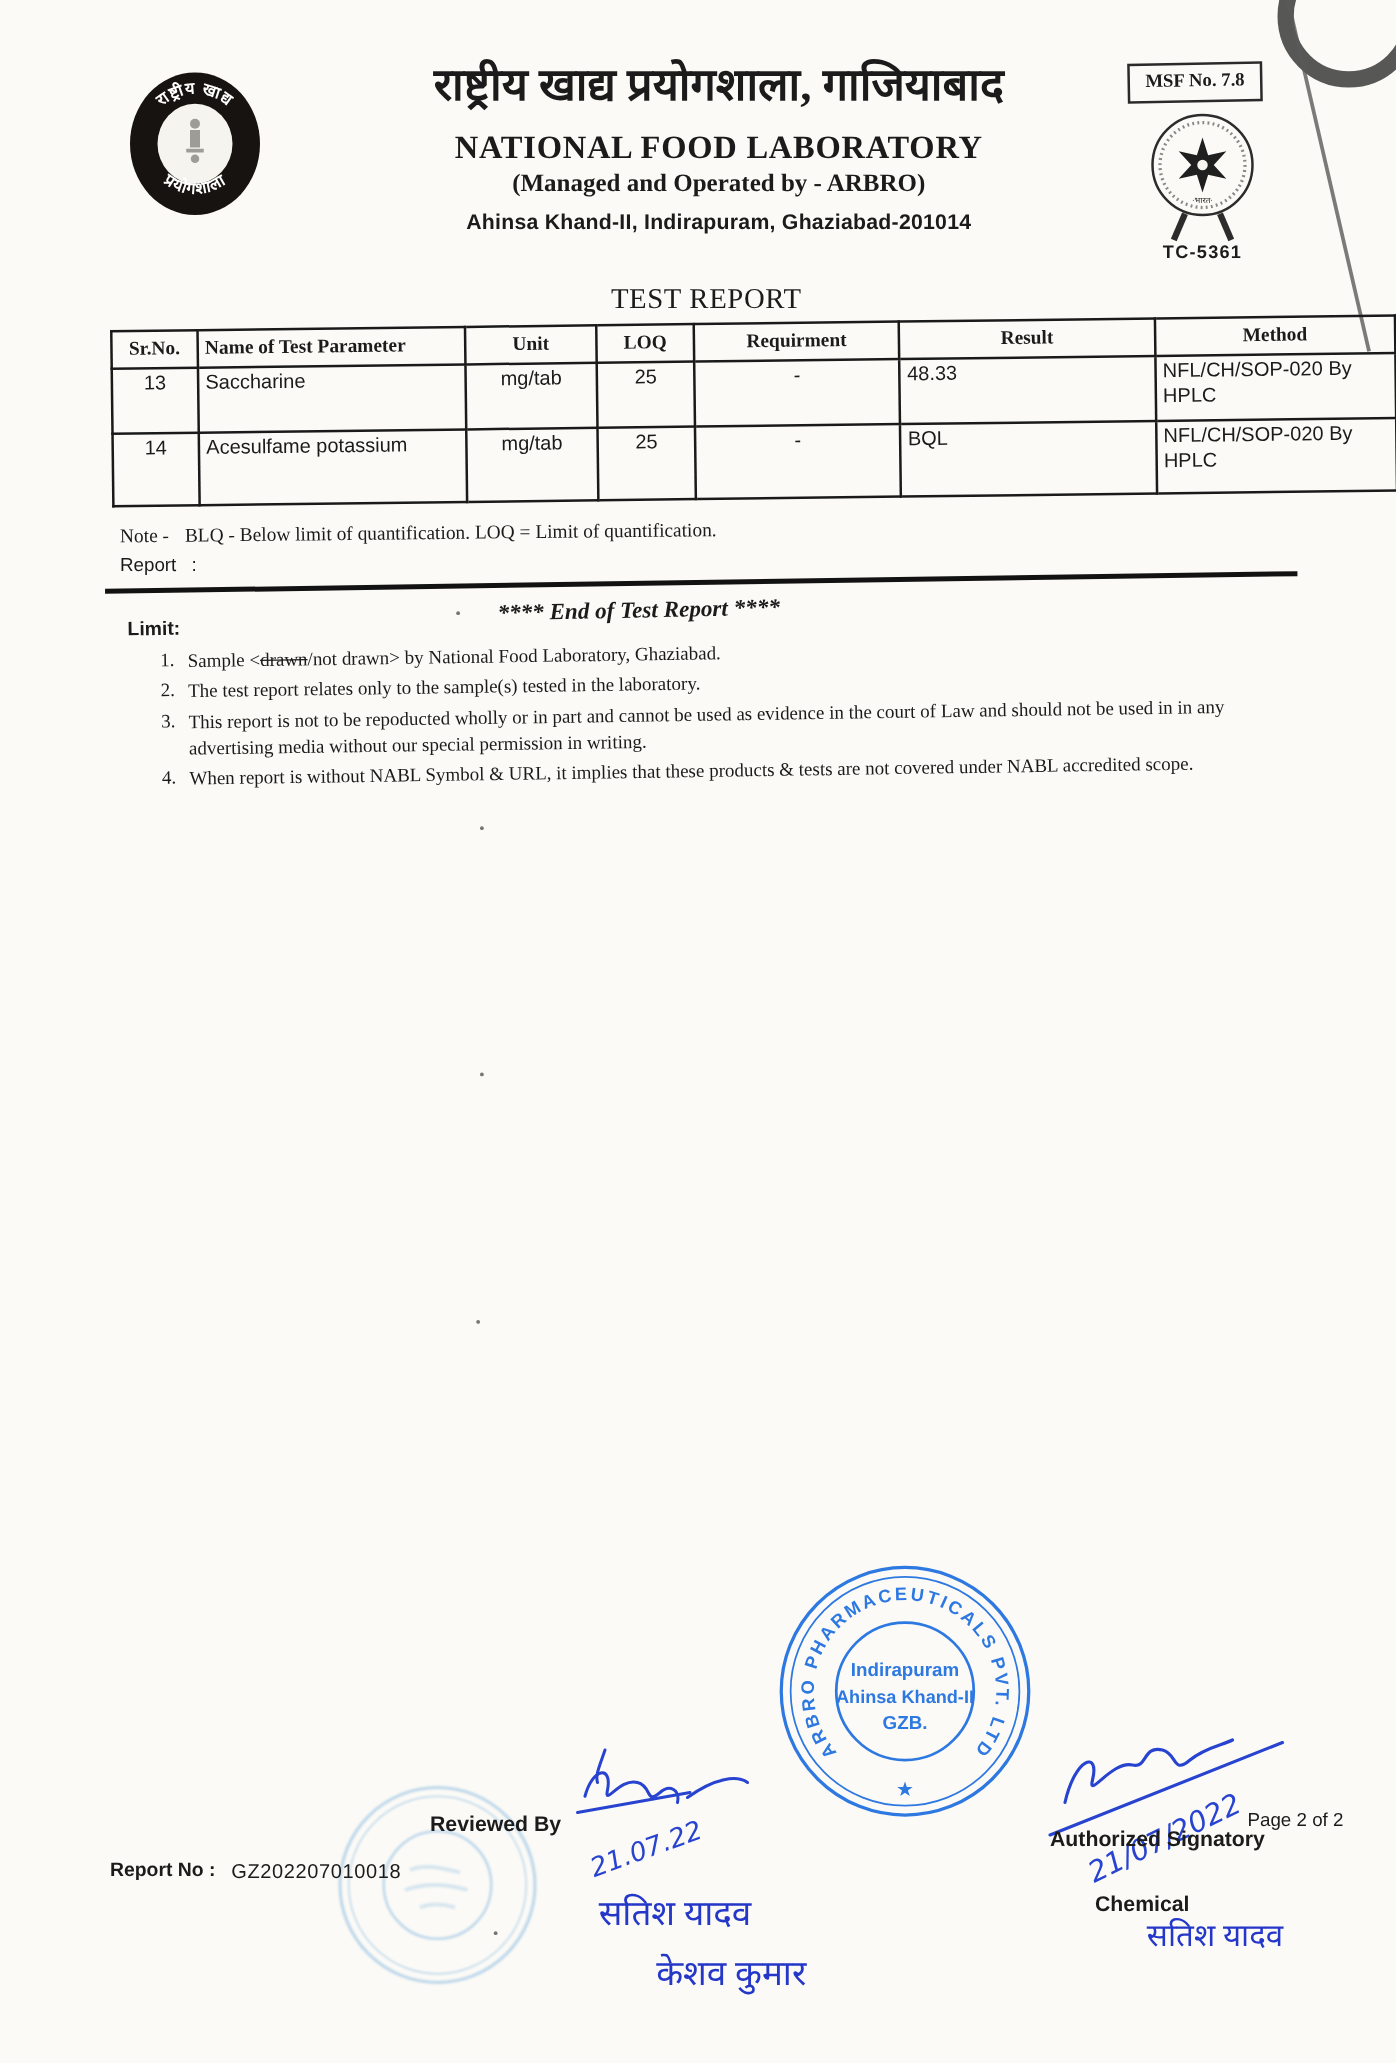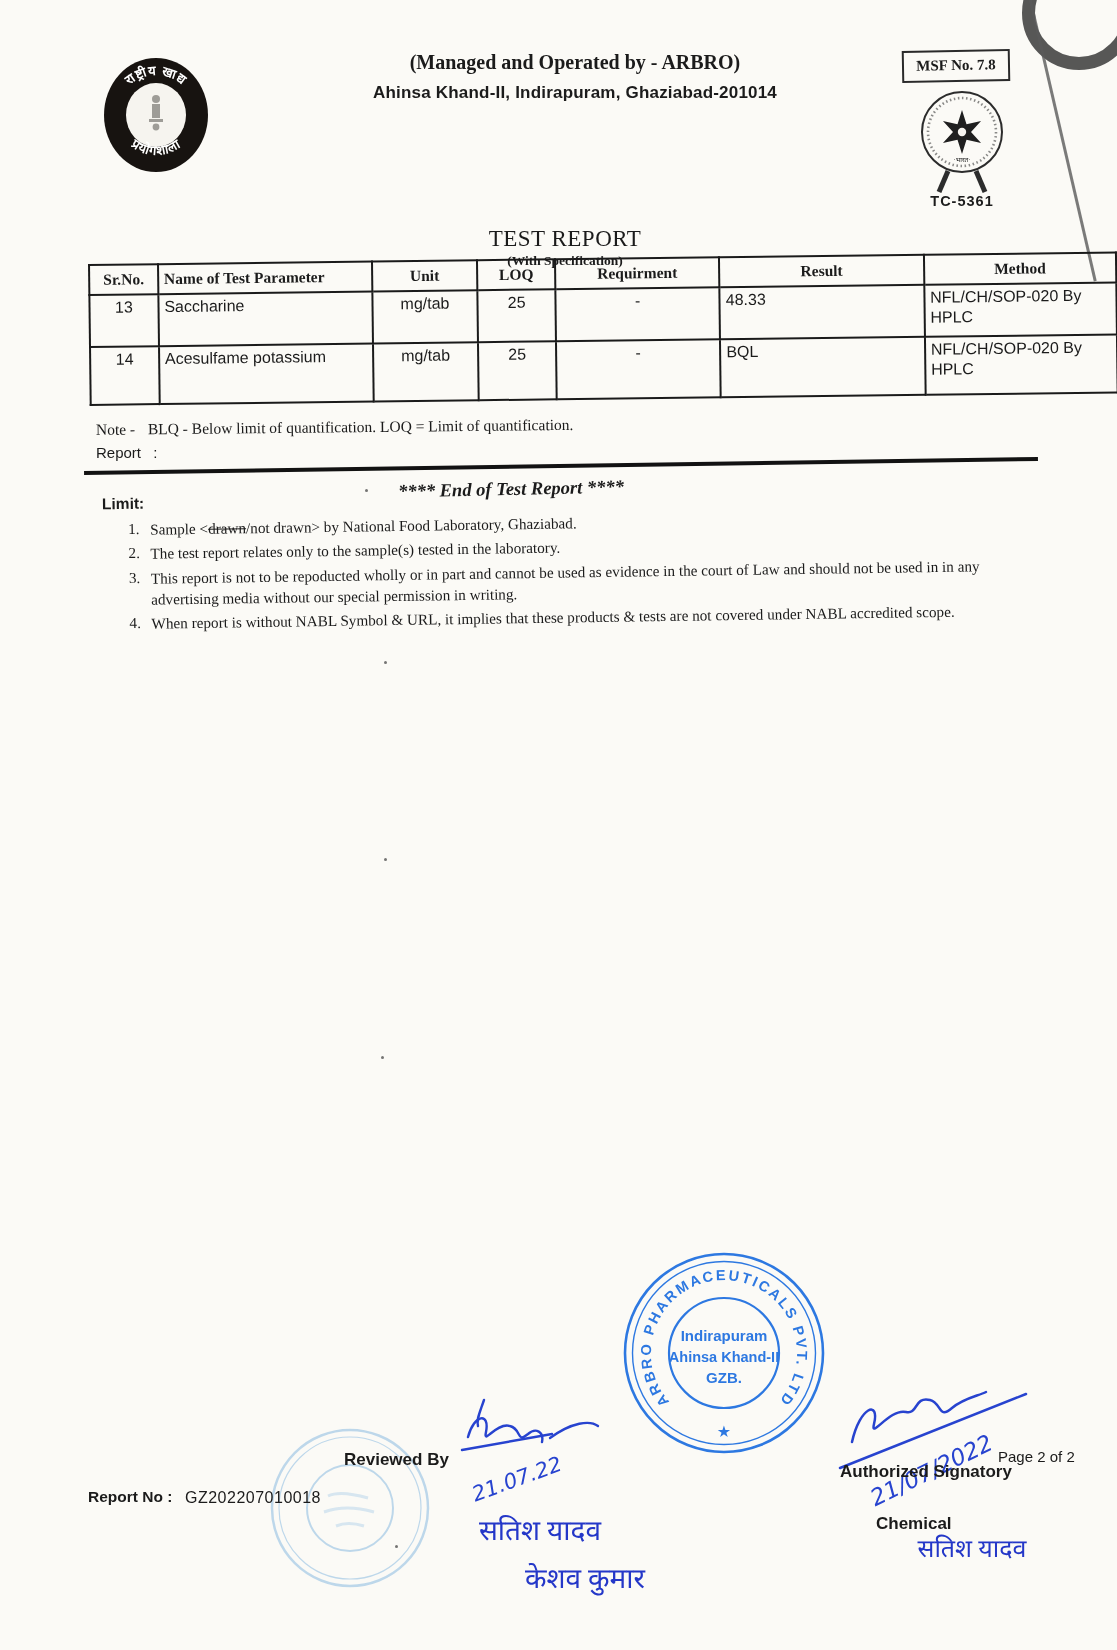--- a/index.html
+++ b/index.html
@@ -77,39 +77,40 @@
     <path id="logoBot" d="M 16,59 A 40,40 0 0 0 96,59" fill="none"></path>
     <text font-size="13" font-weight="700" fill="#ffffff" letter-spacing="1">
       <textPath href="#logoTop" startOffset="50%" text-anchor="middle">राष्ट्रीय खाद्य</textPath>
     </text>
     <text font-size="13" font-weight="700" fill="#ffffff" letter-spacing="1">
       <textPath href="#logoBot" startOffset="50%" text-anchor="middle">प्रयोगशाला</textPath>
     </text>
   </svg>
 
   <div class="abs hdr-center">
+    <div class="title-hindi">राष्ट्रीय खाद्य प्रयोगशाला, गाजियाबाद</div>
+    <div class="title-eng">NATIONAL FOOD LABORATORY</div>
     <div class="managed">(Managed and Operated by - ARBRO)</div>
     <div class="address">Ahinsa Khand-II, Indirapuram, Ghaziabad-201014</div>
   </div>
 
   <div class="abs msf-box">MSF No. 7.8</div>
 
   <svg class="abs" style="left:912px;top:86px" width="100" height="124" viewBox="0 0 100 124">
     <circle cx="50" cy="46" r="40" fill="none" stroke="#2c2c2c" stroke-width="2"></circle>
     <circle cx="50" cy="46" r="34" fill="none" stroke="#2c2c2c" stroke-width="2.6" stroke-dasharray="1.5,2.6" opacity=".55"></circle>
     <polygon fill="#1f1f1f" points="50,24 54.5,38.2 69.05,35 59,46 69.05,57 54.5,53.8 50,68 45.5,53.8 30.95,57 41,46 30.95,35 45.5,38.2"></polygon>
     <circle cx="50" cy="46" r="4.2" fill="#f6f4ef"></circle>
     <text x="50" y="76" font-size="6.5" text-anchor="middle" fill="#222">·भारत·</text>
     <path d="M 36,85 L 27,106" stroke="#2c2c2c" stroke-width="5" fill="none"></path>
     <path d="M 64,85 L 73,106" stroke="#2c2c2c" stroke-width="5" fill="none"></path>
     <text x="50" y="120" font-size="14.5" font-weight="700" text-anchor="middle" letter-spacing="1" font-family="Liberation Sans, sans-serif" fill="#1c1c1c">TC-5361</text>
   </svg>
 
   <div class="abs rpt-title">TEST REPORT</div>
-  <div class="abs rpt-sub">(With Specification)</div>
 
   <table class="abs tbl">
     <tbody>
         <tr>
       <th style="width:57px">Sr.No.</th>
       <th style="width:203px" class="l">Name of Test Parameter</th>
       <th style="width:94px">Unit</th>
       <th style="width:66px">LOQ</th>
       <th style="width:153px">Requirment</th>
       <th style="width:194px">Result</th>

